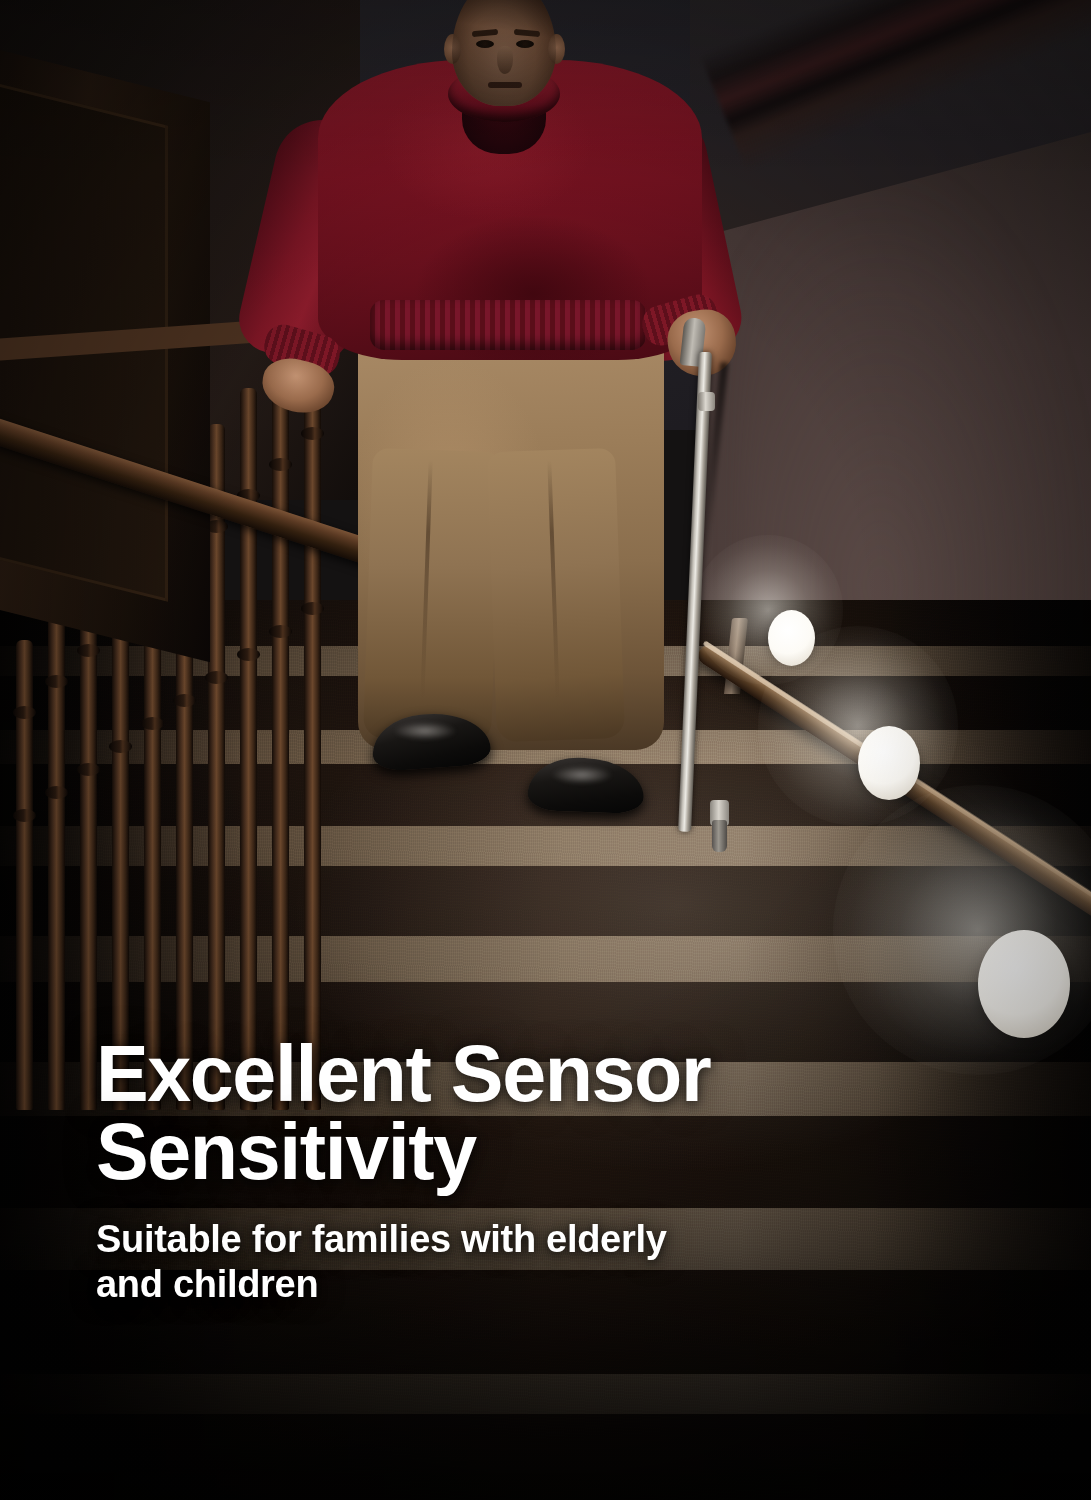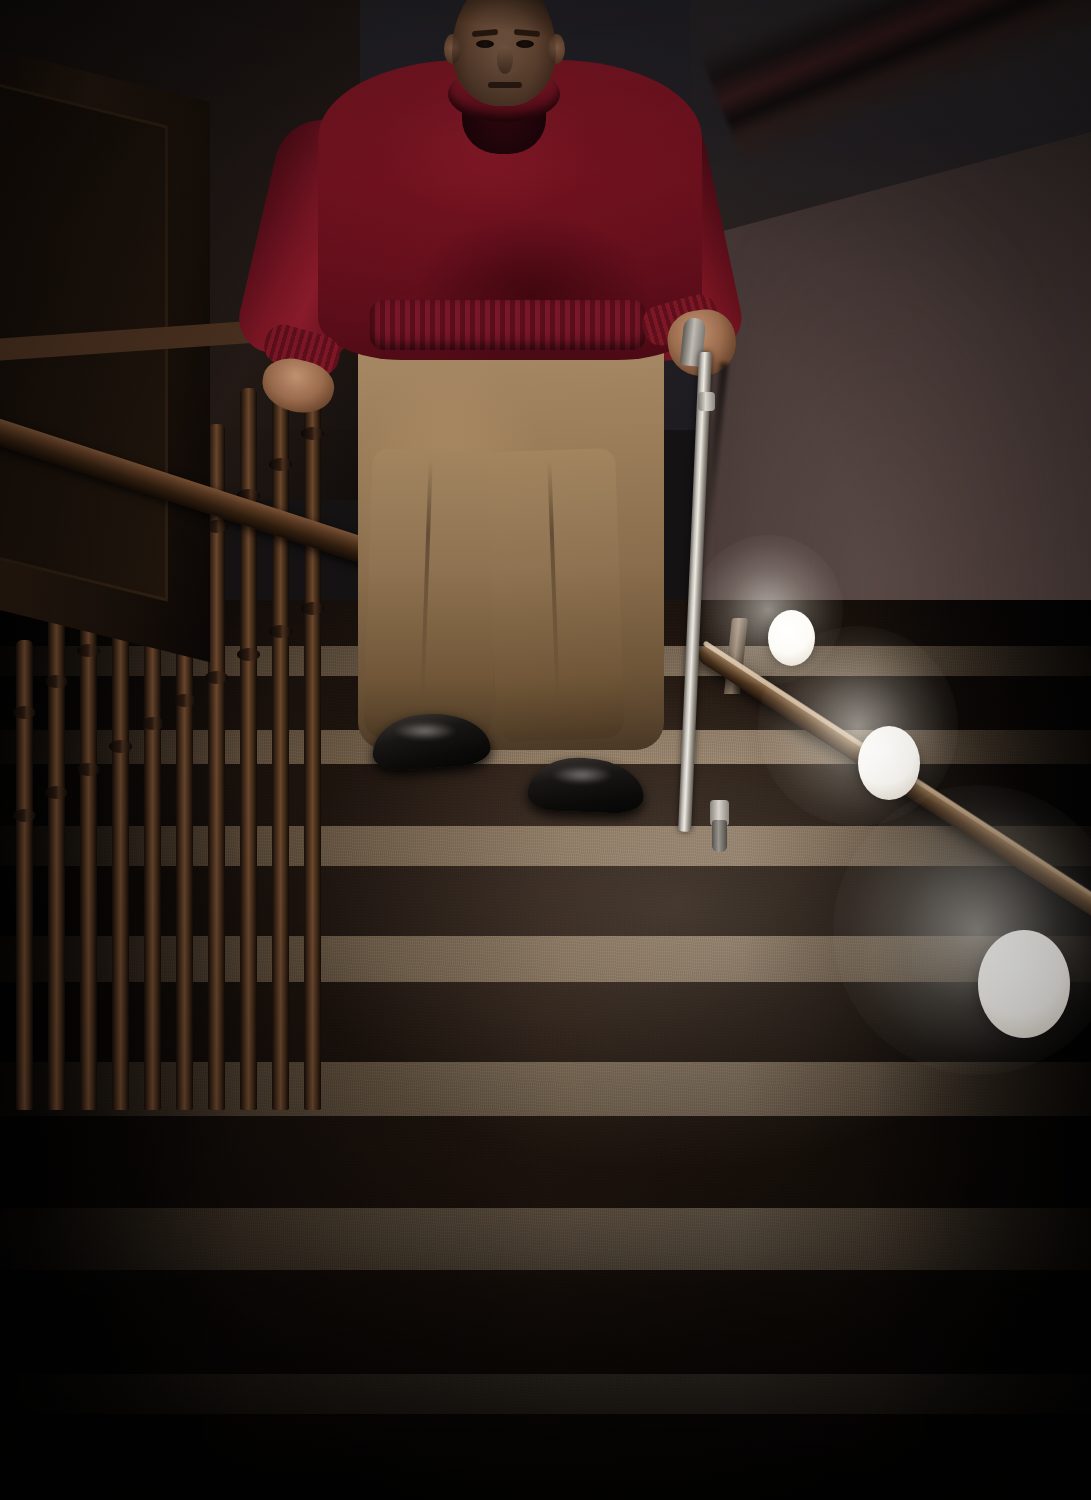--- a/index.html
+++ b/index.html
@@ -523,15 +523,21 @@
     <div class="head-shadow"></div>
   </div>
 
   <div class="cane-shadow"></div>
   <div class="cane-grip"></div>
   <div class="cane-shaft"></div>
   <div class="cane-collar"></div>
   <div class="cane-ferrule"></div>
   <div class="cane-tip"></div>
 
+  <div class="text-block">
+    <h1 class="headline">Excellent Sensor
+Sensitivity</h1>
+    <p class="subline">Suitable for families with elderly
+and children</p>
+  </div>
 
   <div class="global-vignette"></div>
 </div>
 
 </body></html>

